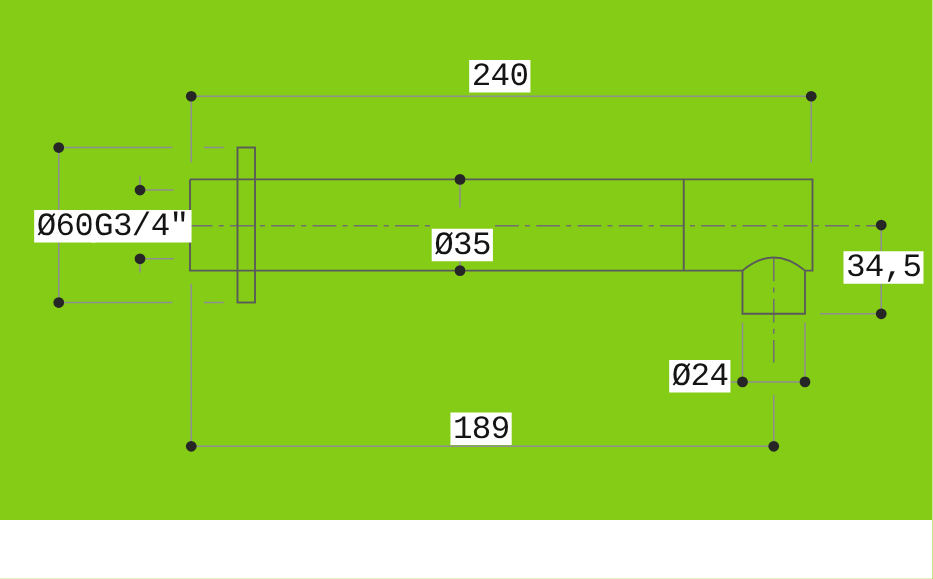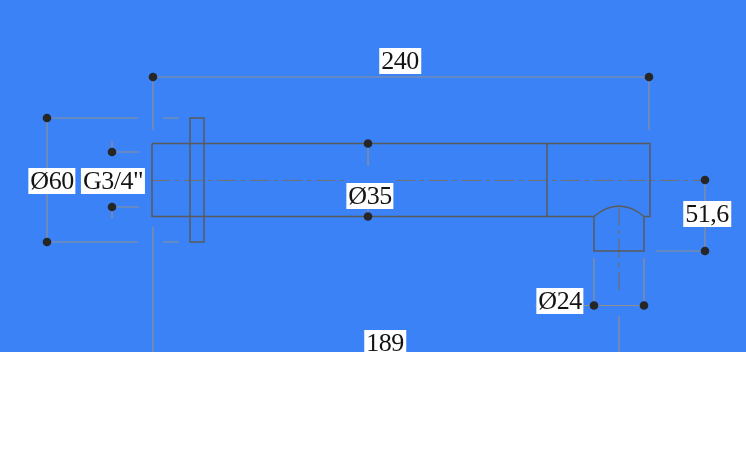--- a/index.html
+++ b/index.html
@@ -3,23 +3,23 @@
 <meta charset="utf-8">
 <style>
   html, body {
     margin: 0;
     padding: 0;
     background: #ffffff;
   }
   .stage {
     position: relative;
     width: 746px;
-    height: 352px;
-    background: #3b82f6;
-    font-family: Liberation Serif, serif;
+    height: 416px;
+    background: #84cc16;
+    font-family: Liberation Mono, monospace;
     overflow: hidden;
   }
   .stage svg {
     position: absolute;
     left: 0;
     top: 0;
   }
   .dim-label {
     position: absolute;
     transform: translate(-50%, -50%);
@@ -87,19 +87,19 @@
   </svg>
 
   <div class="dim-label" style="left:400px; top:61px;">240</div>
 
   <div class="dim-label" style="left:52px; top:181px;">Ø60</div>
 
   <div class="dim-label" style="left:113px; top:181px;">G3/4"</div>
 
   <div class="dim-label" style="left:370px; top:196px;">Ø35</div>
 
-  <div class="dim-label" style="left:707px; top:214px;">51,6</div>
+  <div class="dim-label" style="left:707px; top:214px;">34,5</div>
 
   <div class="dim-label" style="left:560px; top:301px;">Ø24</div>
 
   <div class="dim-label" style="left:385px; top:343px;">189</div>
 
 </div>
 
 </body></html>

